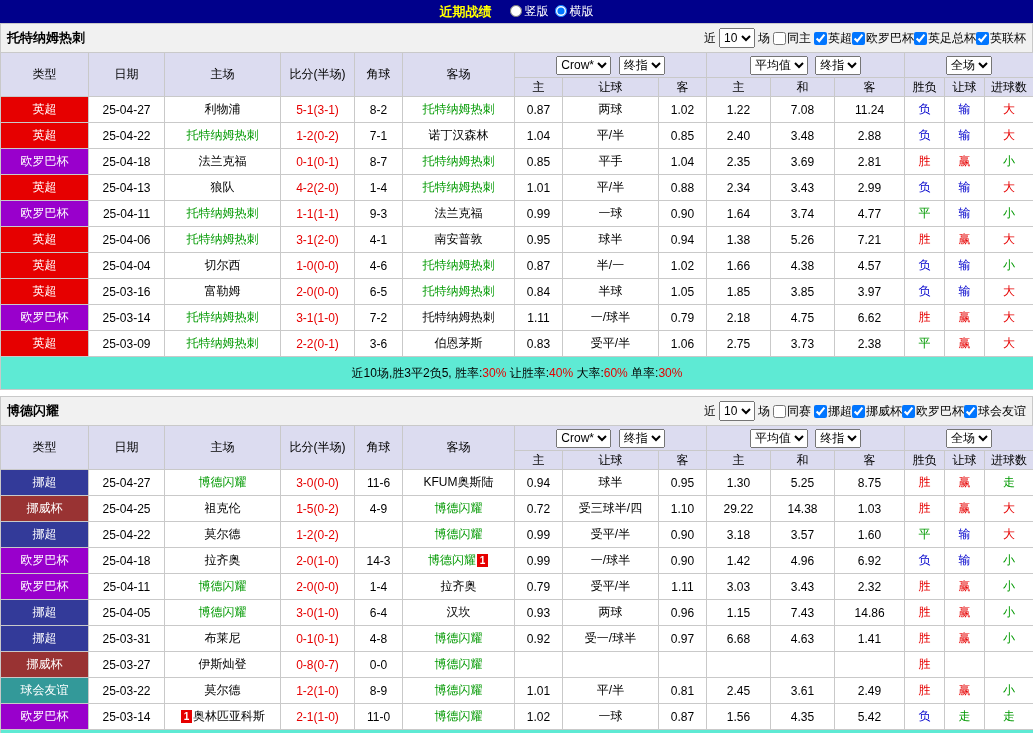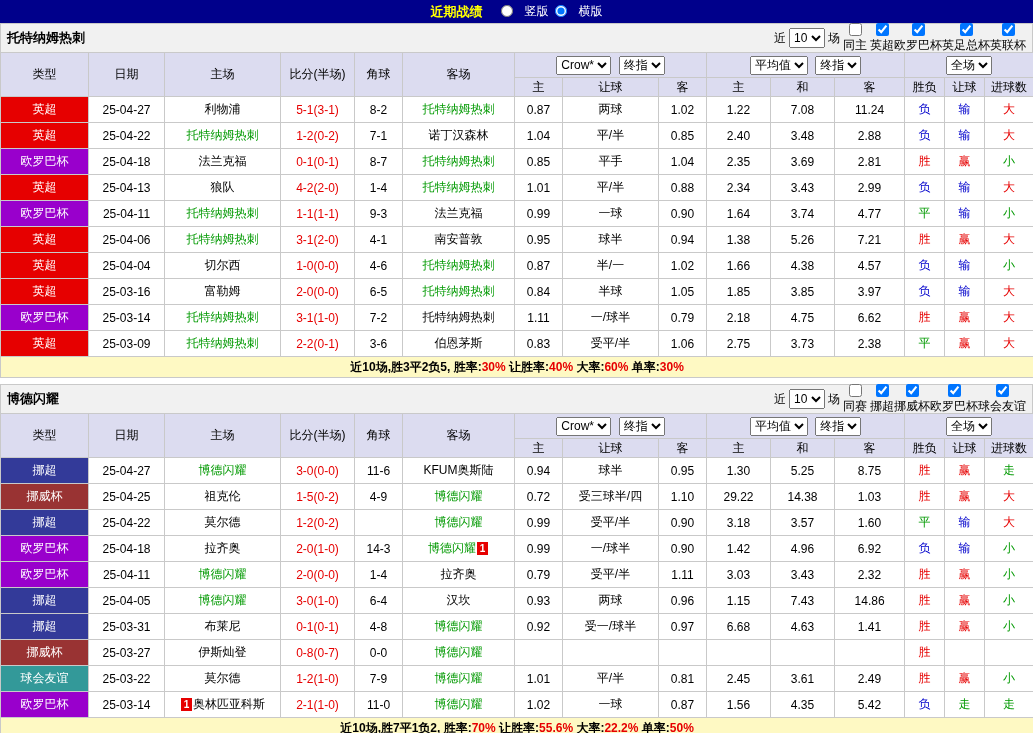--- a/index.html
+++ b/index.html
@@ -14,39 +14,39 @@
   
   .topbar {
     height: 23px;
     background: #00008b;
     display: flex;
     align-items: center;
     justify-content: center;
     gap: 12px;
   }
   .topbar .title { color: #ffff00; font-weight: bold; font-size: 13px; }
-  .topbar label { color: #fff; display: inline-flex; align-items: center; gap: 12px; margin-left: 6px; cursor: pointer; }
+  .topbar label { color: #fff; display: inline-flex; align-items: center; gap: 3px; margin-left: 6px; cursor: pointer; }
   .topbar input { margin: 0; width: 12px; height: 12px; }
 
   
   .section + .section { margin-top: 6px; }
   .section-bar {
     height: 29px;
     border: 1px solid #c9c9c9;
     border-bottom: 0;
     background: #f1f1f1;
     display: flex;
     align-items: center;
     justify-content: space-between;
     padding: 0 6px;
   }
   .team-title { font-weight: bold; font-size: 13px; }
   .filters { display: flex; align-items: center; gap: 3px; }
   .filters select { font-size: 12px; height: 20px; }
-  .filters label { display: inline-flex; align-items: center; gap: 1px; cursor: pointer; flex-direction: column; }
+  .filters label { display: inline-flex; align-items: center; gap: 1px; cursor: pointer; }
   .filters input { width: 13px; height: 13px; margin: 0; }
   .f-leagues { display: inline-flex; align-items: center; }
 
   
   table.grid { border-collapse: collapse; table-layout: fixed; width: 1033px; }
   .grid th, .grid td {
     border: 1px solid #c9c9c9;
     text-align: center;
     padding: 0 1px;
     overflow: hidden;
@@ -66,21 +66,21 @@
     display: inline-block;
     background: #e60000;
     color: #fff;
     width: 11px;
     height: 13px;
     line-height: 13px;
     font-size: 10px;
     font-weight: bold;
     margin: 0 1px;
   }
-  .summary { height: 21px; background: #fef9c3; font-weight: bold; }
+  .summary { height: 33px; background: #5eead4; }
   .summary .red { color: #e60000; }
 </style>
 </head>
 <body>
 
 <div class="topbar">
   <span class="title">近期战绩</span>
   <span id="layout-options"><label>
         <input type="radio" name="layout" style="">
         <span>竖版</span>
@@ -568,21 +568,21 @@
             <td class="num"></td>
             <td class="res" style="color: rgb(230, 0, 0);">胜</td>
             <td class="res" style="color: rgb(0, 0, 0);"></td>
             <td class="res" style="color: rgb(0, 0, 0);"></td>
           </tr>
           <tr>
             <td class="type-badge" style="background: rgb(51, 153, 153);">球会友谊</td>
             <td class="date">25-03-22</td>
             <td class="team"><span>莫尔德</span></td>
             <td class="score">1-2(1-0)</td>
-            <td class="corner">7-9</td>
+            <td class="corner">8-9</td>
             <td class="team focus"><span>博德闪耀</span></td>
             <td class="num">1.01</td>
             <td class="num">平/半</td>
             <td class="num">0.81</td>
             <td class="num">2.45</td>
             <td class="num">3.61</td>
             <td class="num">2.49</td>
             <td class="res" style="color: rgb(230, 0, 0);">胜</td>
             <td class="res" style="color: rgb(230, 0, 0);">赢</td>
             <td class="res" style="color: rgb(0, 153, 0);">小</td>

